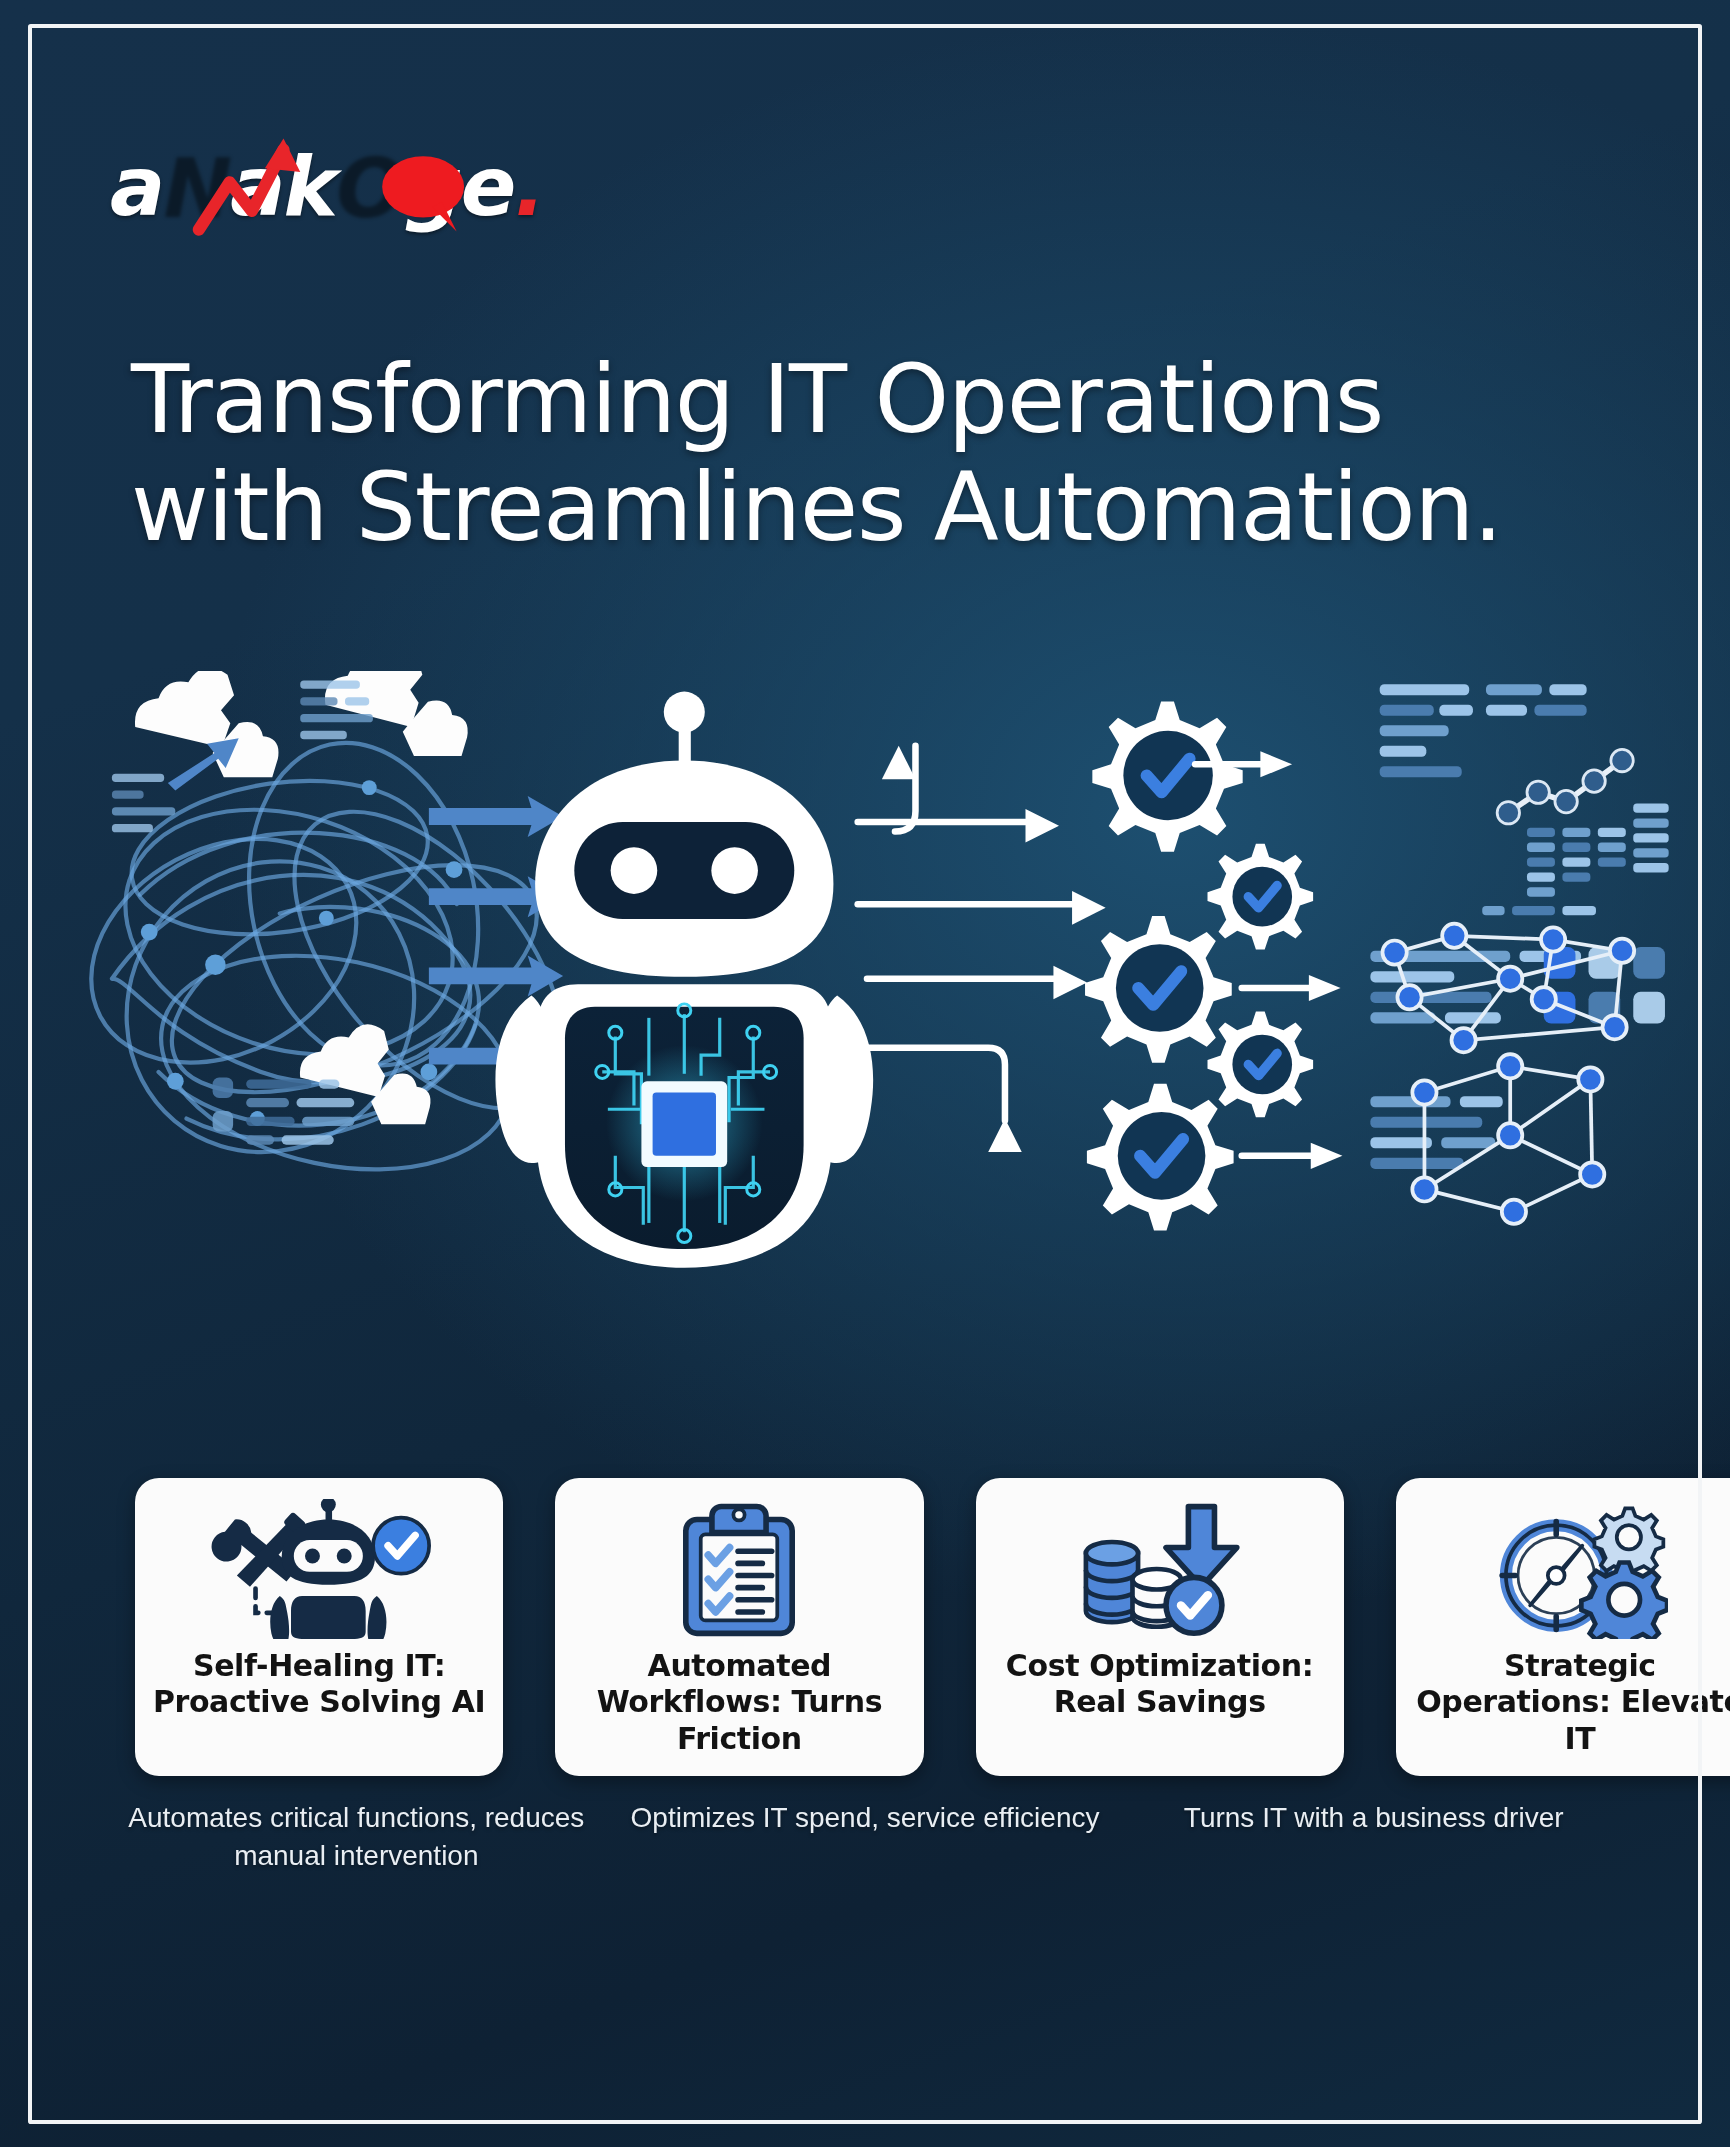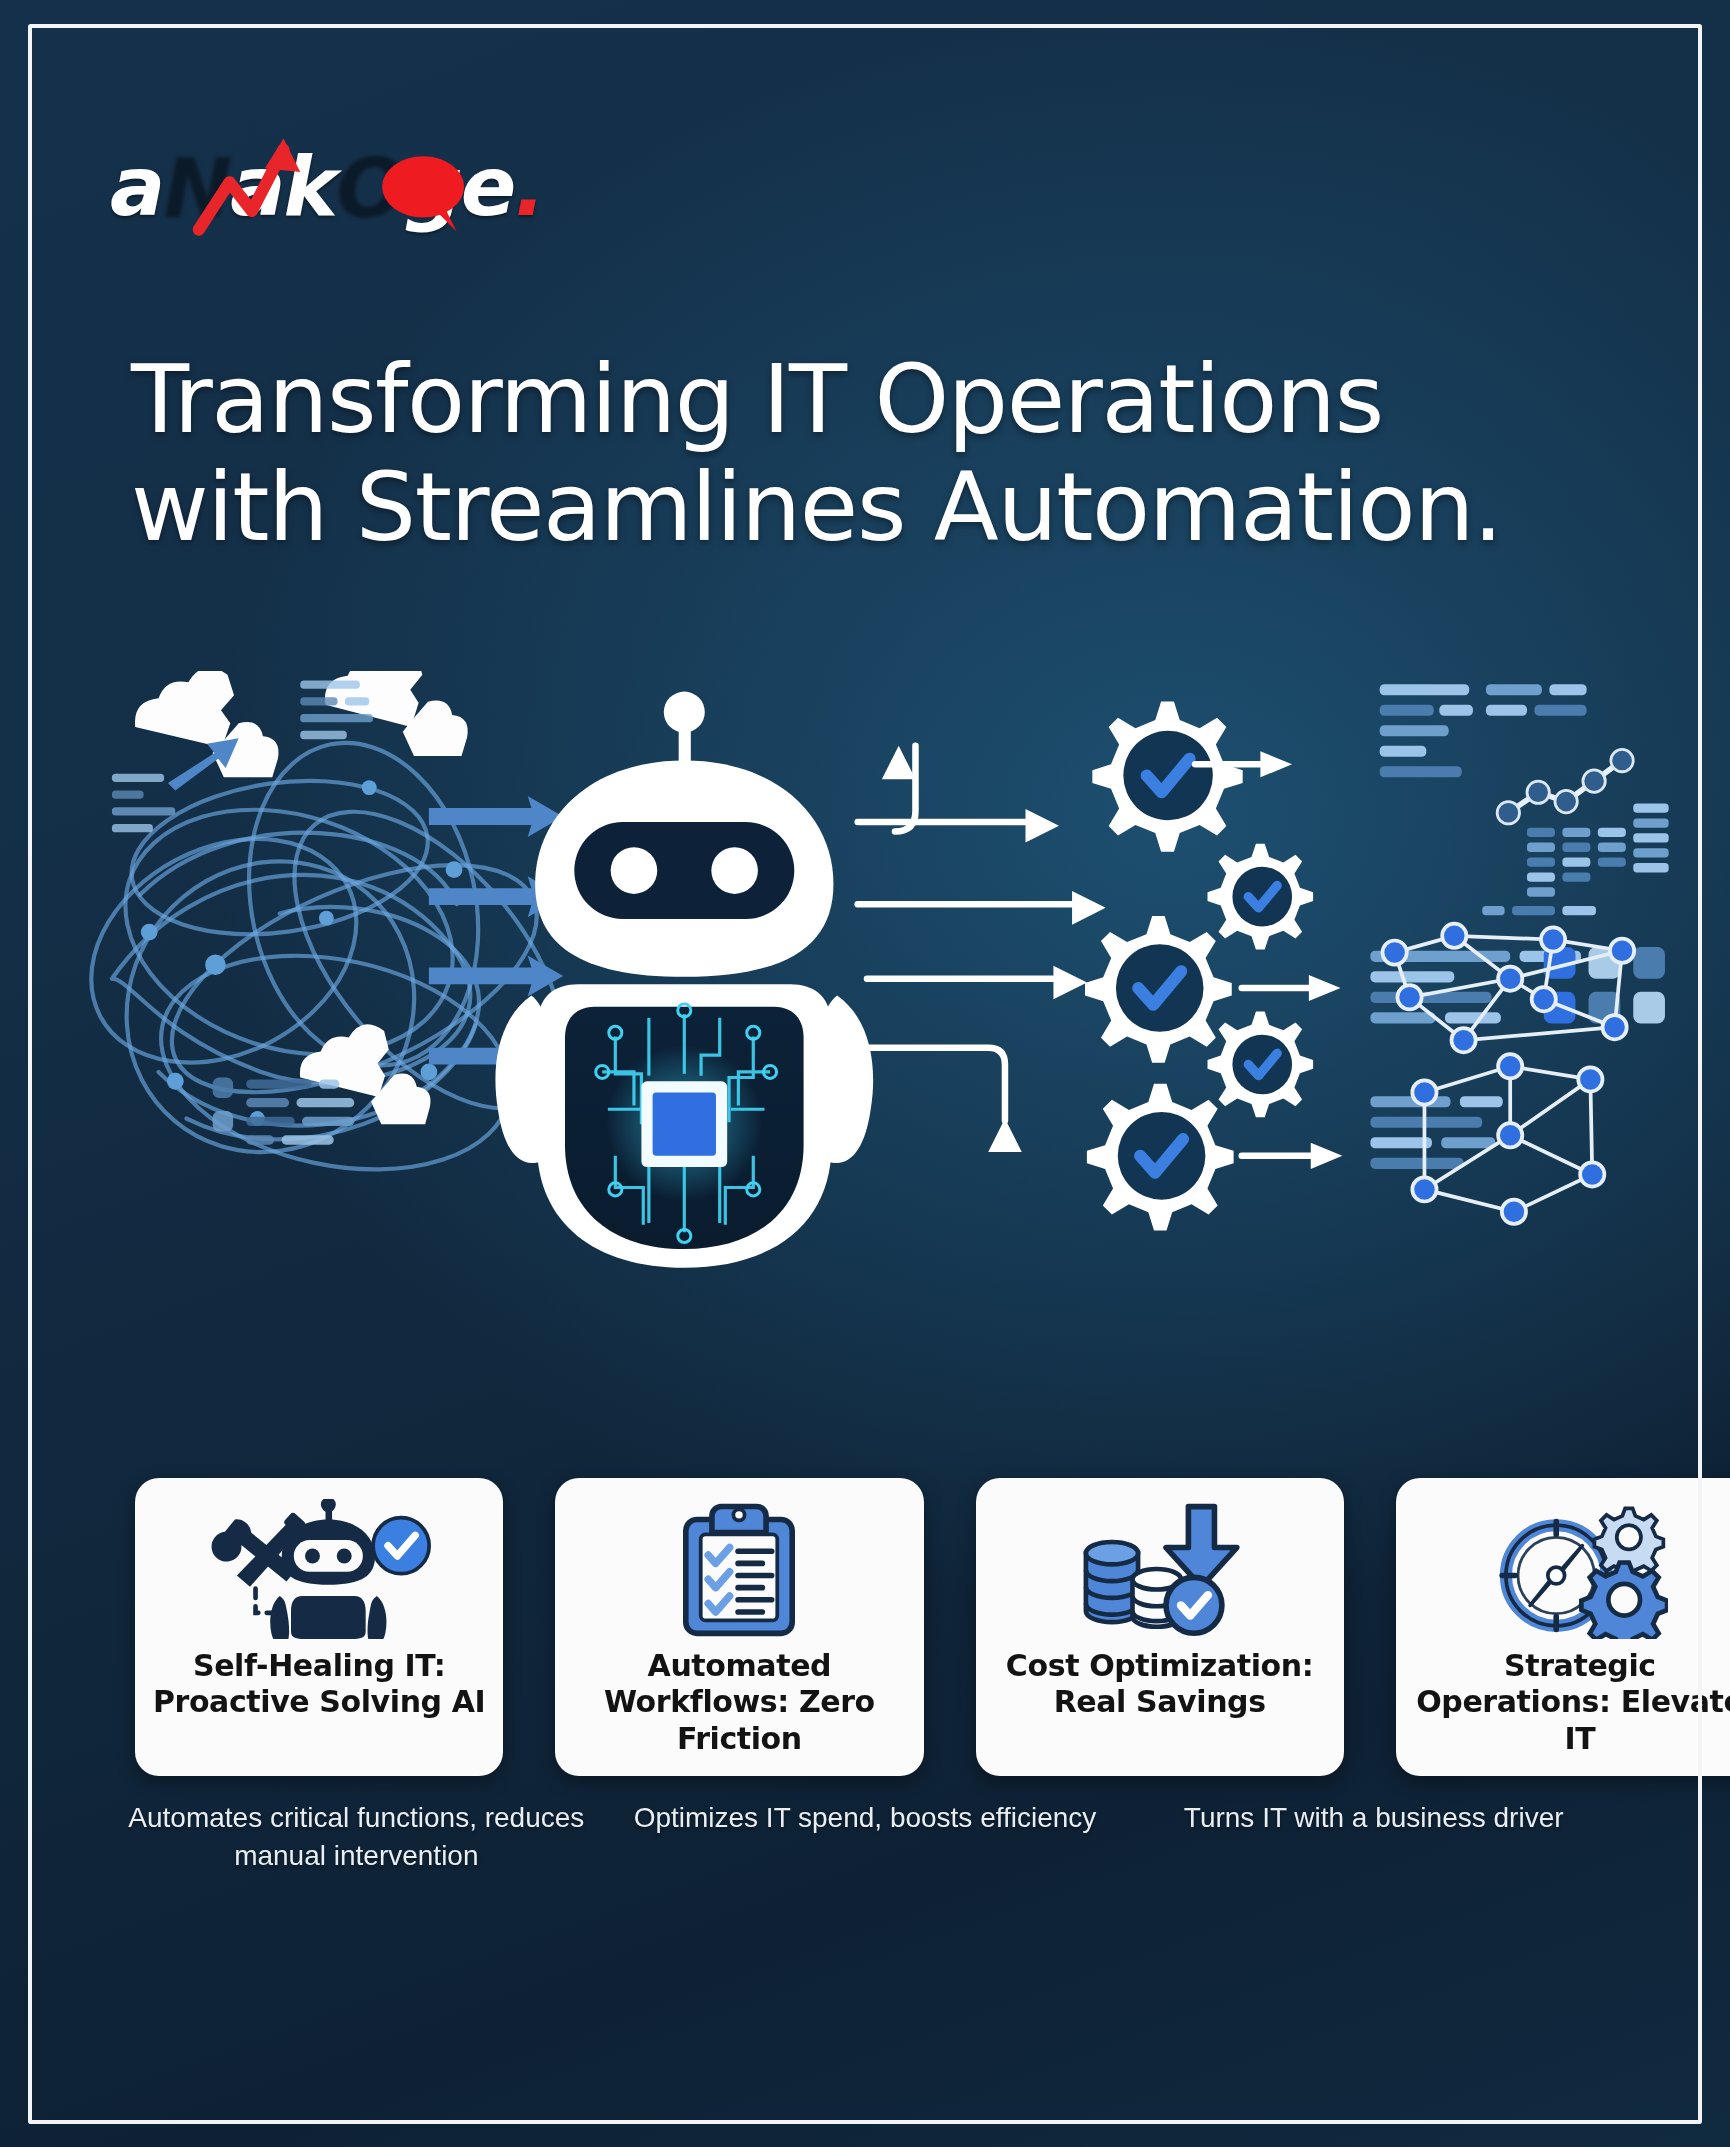--- a/index.html
+++ b/index.html
@@ -475,21 +475,21 @@
           <g stroke="#152b45" stroke-width="6" stroke-linecap="round">
             <path d="M74 56 h36"></path>
               <path d="M74 69 h26"></path>
             <path d="M74 82 h36"></path>
               <path d="M74 95 h26"></path>
             <path d="M74 108 h36"></path>
               <path d="M74 121 h26"></path>
           </g>
         </svg>
       </div>
-      <div class="card-title">Automated Workflows: Zero Friction</div>
+      <div class="card-title">Automated Workflows: Turns Friction</div>
     </div>
 
     <div class="card">
       <div class="card-icon">
         <svg width="177" height="140" viewBox="0 0 190 150">
 
           <path d="M126 8 h28 v44 h24 l-38 42 l-38 -42 h24 z" fill="#4f86d8" stroke="#152b45" stroke-width="6" stroke-linejoin="round"></path>
 
           <g stroke="#152b45" stroke-width="5">
             <path d="M16 58 v62 a28 12 0 0 0 56 0 v-62 z" fill="#4f86d8"></path>
@@ -540,19 +540,19 @@
             <circle cx="39" cy="40" r="17" fill="#fbfbfb" stroke="#152b45" stroke-width="5"></circle>
           </g>
         </svg>
       </div>
       <div class="card-title">Strategic Operations: Elevate IT</div>
     </div>
   </div>
 
   <div id="captions">
     <div class="caption">Automates critical functions, reduces manual intervention</div>
-    <div class="caption">Optimizes IT spend, boosts efficiency</div>
+    <div class="caption">Optimizes IT spend, service efficiency</div>
     <div class="caption">Turns IT with a business driver</div>
   </div>
 
   <div id="frame"></div>
 </div>
 
 
 </body></html>

